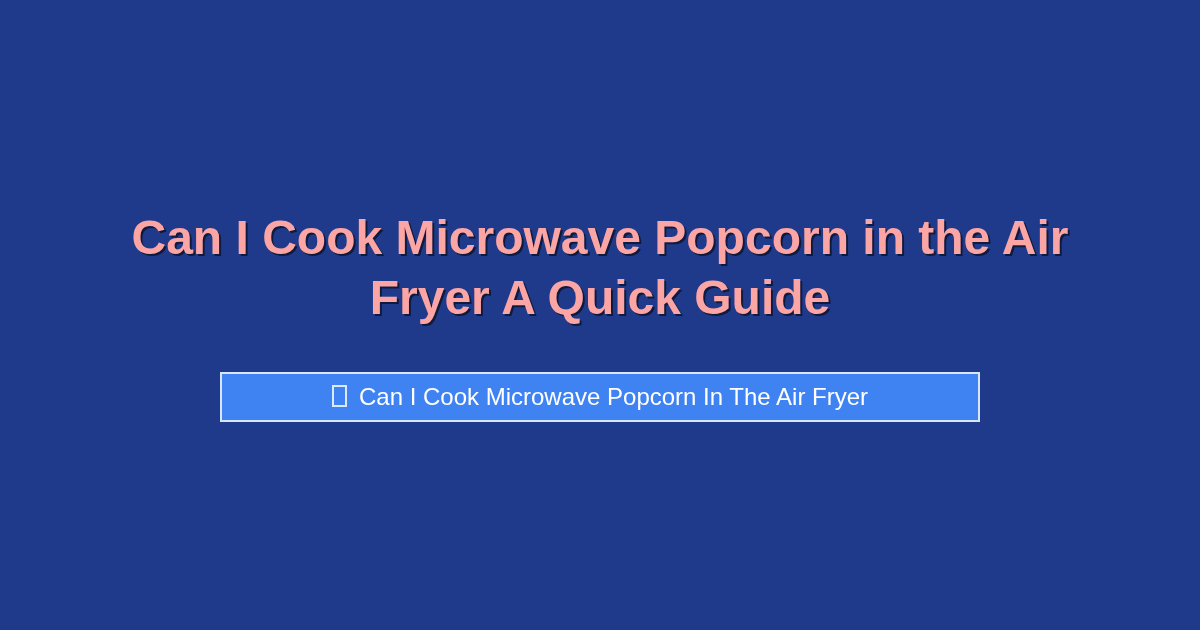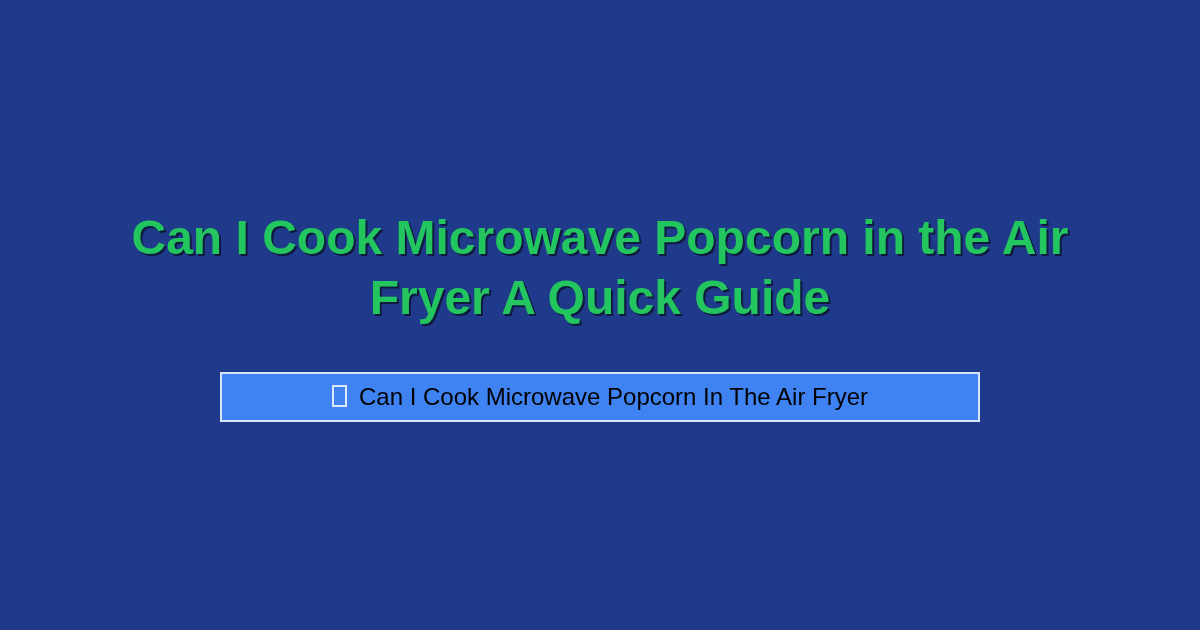--- a/index.html
+++ b/index.html
@@ -38,21 +38,21 @@
     flex-direction: column;
     align-items: center;
     justify-content: center;
   }
 
   .headline {
     width: 1060px;
     margin: 0;
     padding: 0;
     text-align: center;
-    color: #22c55e;
+    color: #fca5a5;
     font-family: "Liberation Sans", sans-serif;
     font-size: 48px;
     font-weight: bold;
     line-height: 60px;
     letter-spacing: 0px;
     text-shadow: 2px 2px 0 rgba(0, 0, 0, 0.55);
     word-wrap: break-word;
   }
 
   .cta-wrap {
@@ -66,21 +66,21 @@
     box-sizing: border-box;
     width: 760px;
     height: 50px;
     display: flex;
     align-items: center;
     justify-content: center;
     gap: 12px;
     background: #3f82f1;
     border: 2px solid #d8e6fb;
     border-radius: 0px;
-    color: #000000;
+    color: #ffffff;
     font-family: "Liberation Sans", sans-serif;
     font-size: 24px;
     font-weight: normal;
     line-height: 1;
     text-decoration: none;
     cursor: pointer;
     user-select: none;
     padding: 0 14px;
     white-space: nowrap;
     overflow: hidden;

